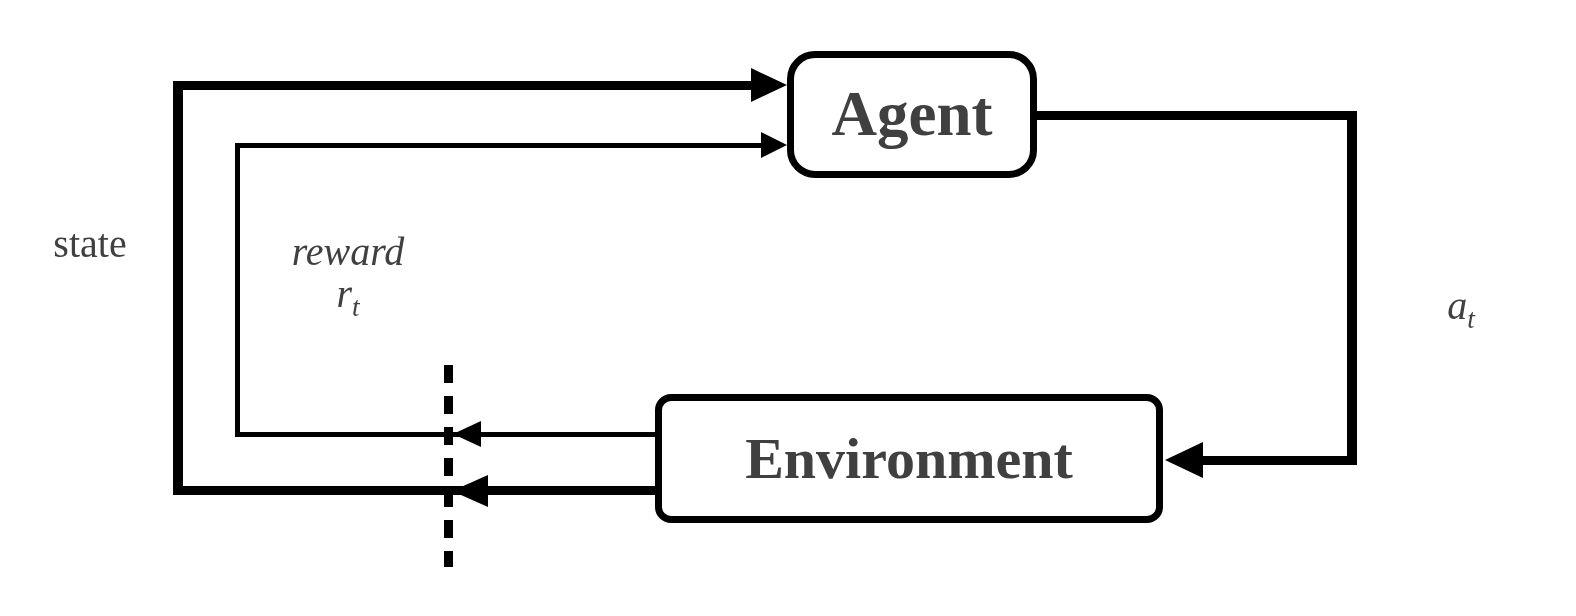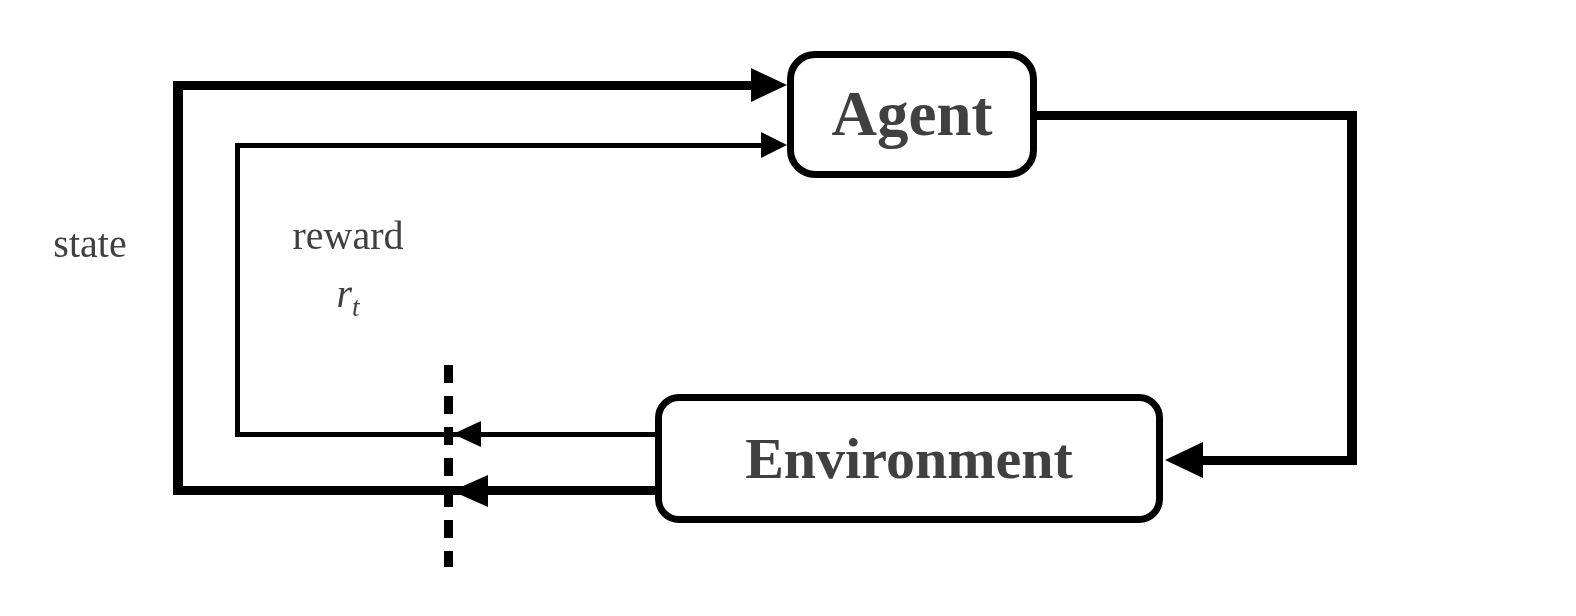--- a/index.html
+++ b/index.html
@@ -23,21 +23,21 @@
     border: 7px solid #000000;
     border-radius: 30px;
     background: #ffffff;
     display: flex;
     align-items: center;
     justify-content: center;
     font-weight: bold;
     z-index: 5;
   }
   .agent-box  { left: 787px; top: 51px;  width: 250px; height: 127px; font-size: 63px; border-radius: 28px; }
-  .env-box    { left: 655px; top: 394px; width: 508px; height: 129px; font-size: 58px; border-radius: 24px; }
+  .env-box    { left: 655px; top: 394px; width: 508px; height: 129px; font-size: 58px; border-radius: 16px; }
 
   
   .state-top      { left: 173px; top: 81px;  width: 580px; height: 9px;  }
   .state-vert     { left: 173px; top: 81px;  width: 10px;  height: 414px; }
   .state-bottom   { left: 173px; top: 486px; width: 482px; height: 9px;  }
   .state-arrow-agent { left: 751px; top: 68px;
     border-left: 36px solid #000; border-top: 17px solid transparent; border-bottom: 17px solid transparent; }
   .state-arrow-dash  { left: 452px; top: 475px;
     border-right: 36px solid #000; border-top: 16px solid transparent; border-bottom: 16px solid transparent; }
 
@@ -71,21 +71,21 @@
     font-size: 40px;
     line-height: 1.0;
     white-space: nowrap;
     z-index: 6;
   }
   .sym { font-style: italic; }
   .sym-sub { font-size: 0.68em; font-style: italic; vertical-align: sub; line-height: 0; }
 
   .state-word   { left: 8px;    top: 224px; width: 164px; }
   .state-sym    { left: 8px;    top: 286px; width: 164px; }
-  .reward-word  { left: 248px;  top: 216px; width: 200px; }
+  .reward-word  { left: 248px;  top: 232px; width: 200px; font-style: italic; }
   .reward-sym   { left: 248px;  top: 274px; width: 200px; }
   .action-word  { left: 1368px; top: 224px; width: 186px; }
   .action-sym   { left: 1368px; top: 286px; width: 186px; }
   .next-reward-sym { left: 498px; top: 356px; width: 140px; }
   .next-state-sym  { left: 498px; top: 494px; width: 140px; }
 </style>
 </head>
 <body>
 
 <div class="canvas">
@@ -114,16 +114,17 @@
   </div>
   <div class="node-box env-box">
     <span>Environment</span>
   </div>
 
   <div class="lbl state-word">state</div>
 
   <div class="lbl reward-word">reward</div>
   <div class="lbl reward-sym"><span class="sym">r</span><span class="sym-sub">t</span></div>
 
+  <div class="lbl action-sym"><span class="sym">a</span><span class="sym-sub">t</span></div>
 
 
 
 </div>
 
 </body></html>

